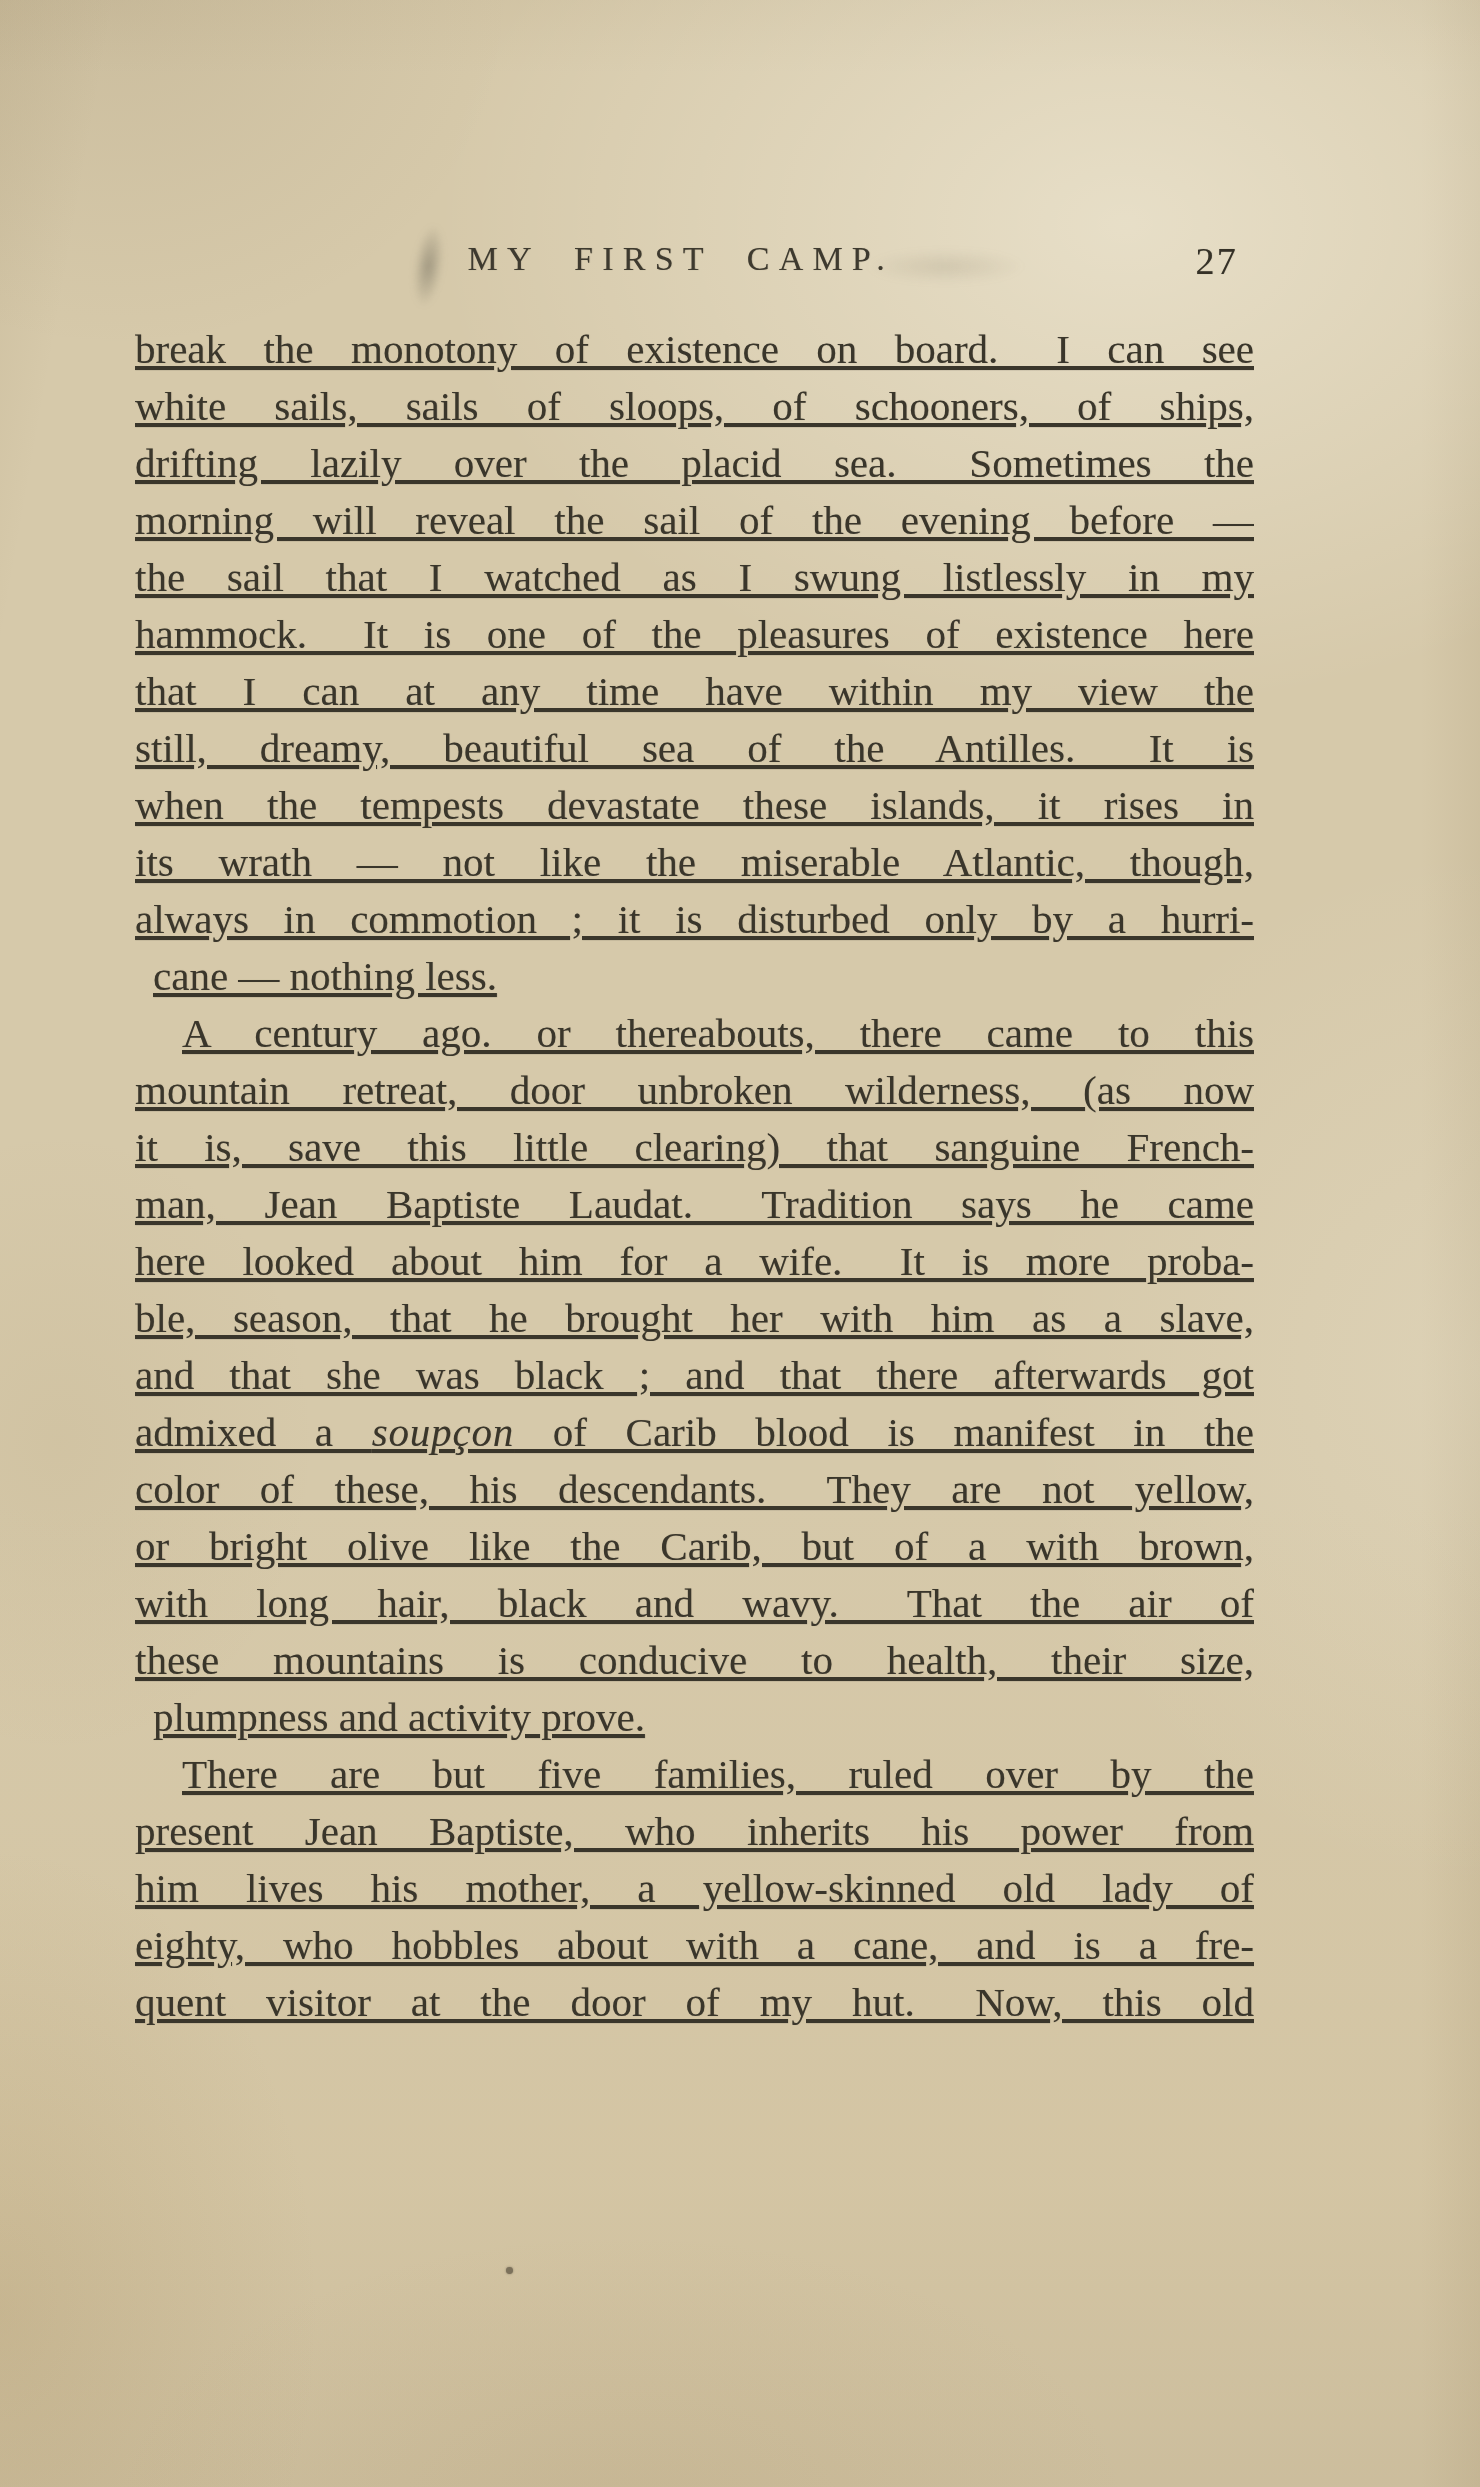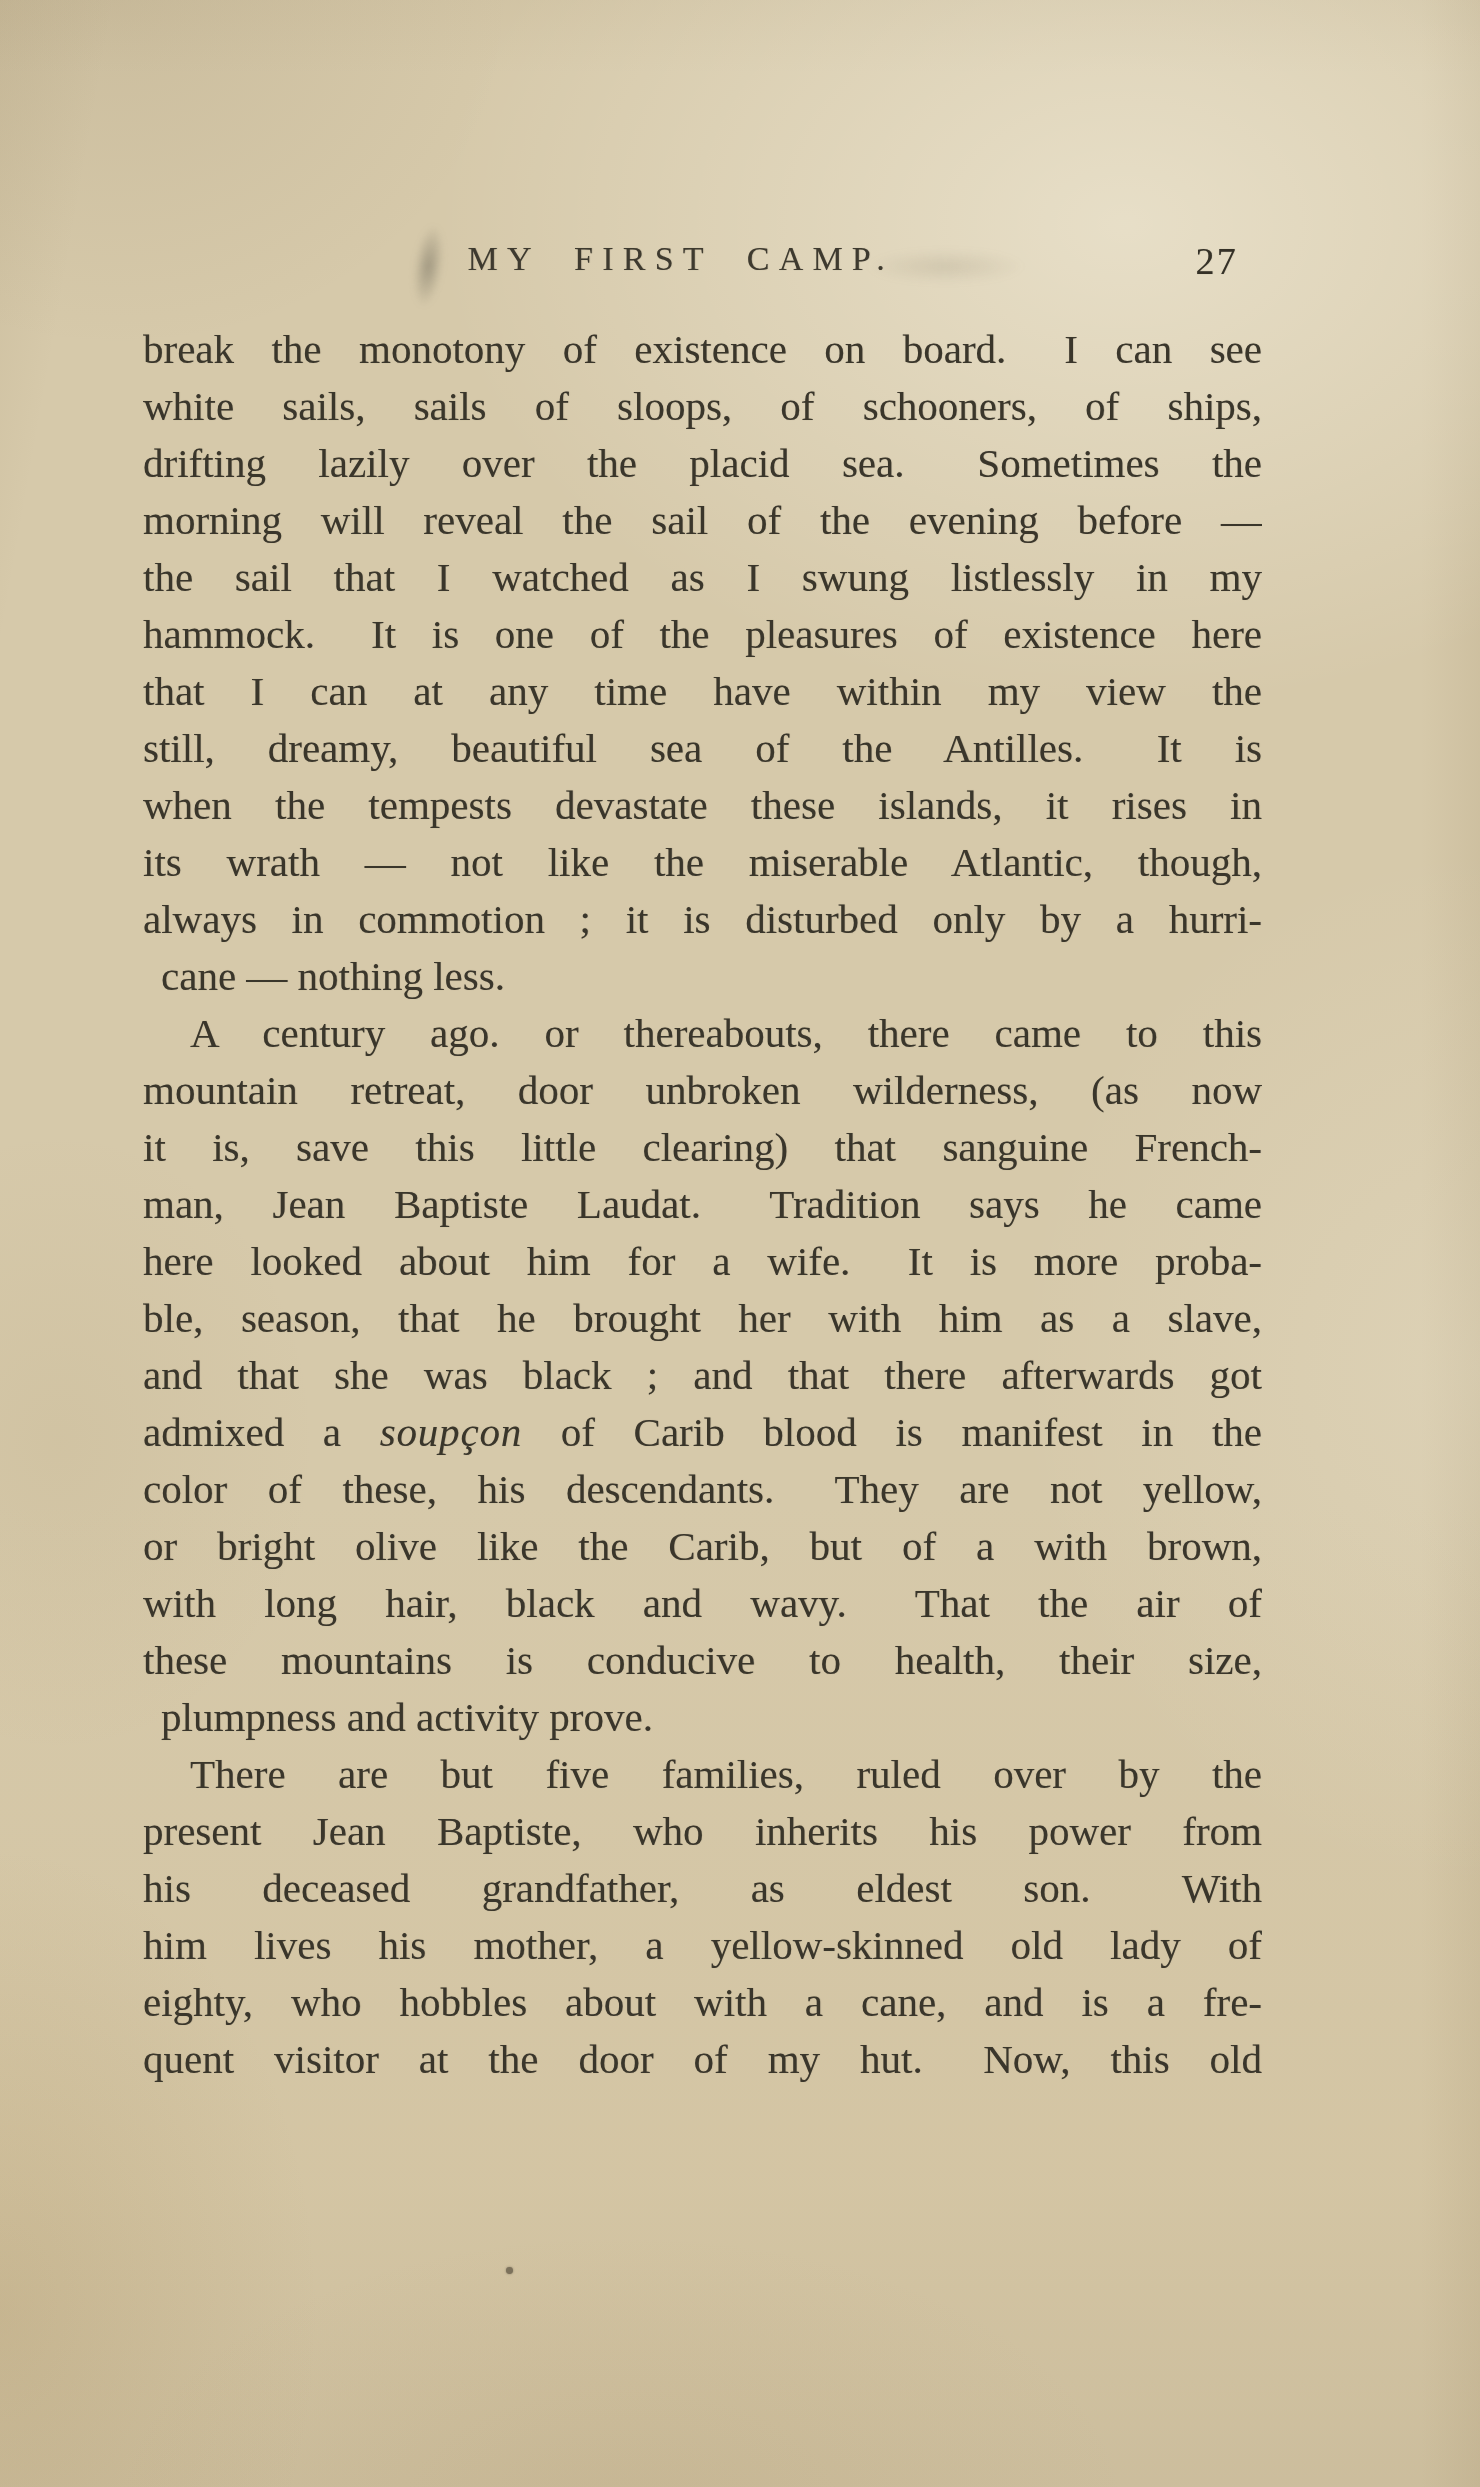--- a/index.html
+++ b/index.html
@@ -31,23 +31,24 @@
     color:#3e3a2f;
     text-shadow:0.4px 0.4px 0.8px rgba(58,54,44,0.35);
     white-space:nowrap;
   }
   .page-number{
     position:absolute;right:16px;top:-1.5px;
     font-size:38px;letter-spacing:2.3px;color:#353127;
     text-shadow:0.4px 0.4px 0.8px rgba(58,54,44,0.4);
   }
   .body-text{
-    position:absolute;left:143px;top:321px;width:1119px;
+    position:absolute;left:135px;top:321px;width:1119px;
     font-size:41px;
     text-shadow:0.3px 0.3px 0.7px rgba(58,54,44,0.34);
+    text-decoration:underline;
   }
   .line{
     height:57px;line-height:57px;
     white-space:normal;
     overflow:hidden;
   }
   .line.just{text-align:justify;text-align-last:justify;}
   .line.nojust{text-align:left;margin-left:18px;}
   .line.indent{padding-left:47px;}
   .line .it{font-style:italic;letter-spacing:0.8px;}
@@ -102,21 +103,20 @@
       <div class="line just"><span>ble, season, that he brought her with him as a slave,</span></div>
       <div class="line just"><span>and that she was black ; and that there afterwards got</span></div>
       <div class="line just"><span>admixed a </span><span class="it">soupçon</span><span> of Carib blood is manifest in the</span></div>
       <div class="line just"><span>color of these, his descendants.  They are not yellow,</span></div>
       <div class="line just"><span>or bright olive like the Carib, but of a with brown,</span></div>
       <div class="line just"><span>with long hair, black and wavy.  That the air of</span></div>
       <div class="line just"><span>these mountains is conducive to health, their size,</span></div>
       <div class="line nojust"><span>plumpness and activity prove.</span></div>
       <div class="line just indent"><span>There are but five families, ruled over by the</span></div>
       <div class="line just"><span>present Jean Baptiste, who inherits his power from</span></div>
-      <div class="line just"><span>his deceased grandfather, as eldest son.  With</span></div>
       <div class="line just"><span>him lives his mother, a yellow-skinned old lady of</span></div>
       <div class="line just"><span>eighty, who hobbles about with a cane, and is a fre-</span></div>
       <div class="line just"><span>quent visitor at the door of my hut.  Now, this old</span></div>
     </div>
 
   <div class="smudge smudge-left"></div>
   <div class="smudge smudge-right"></div>
   <div class="speck"></div>
 
 </div>

